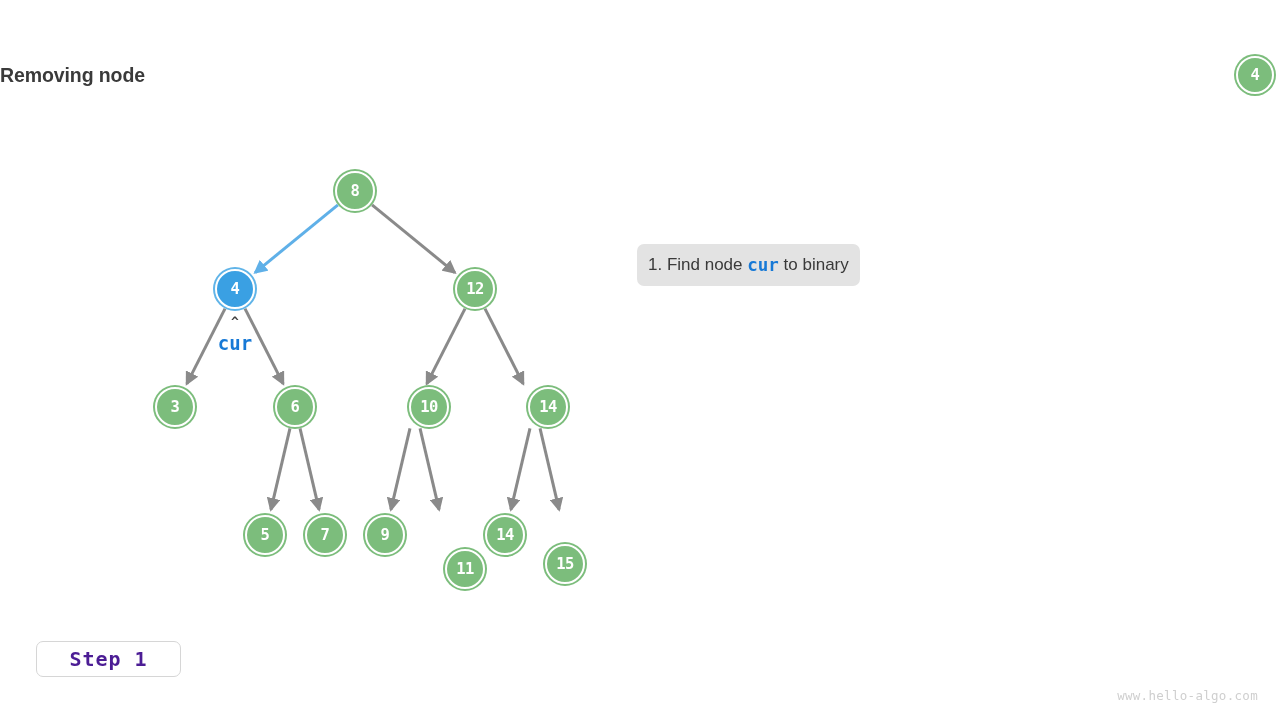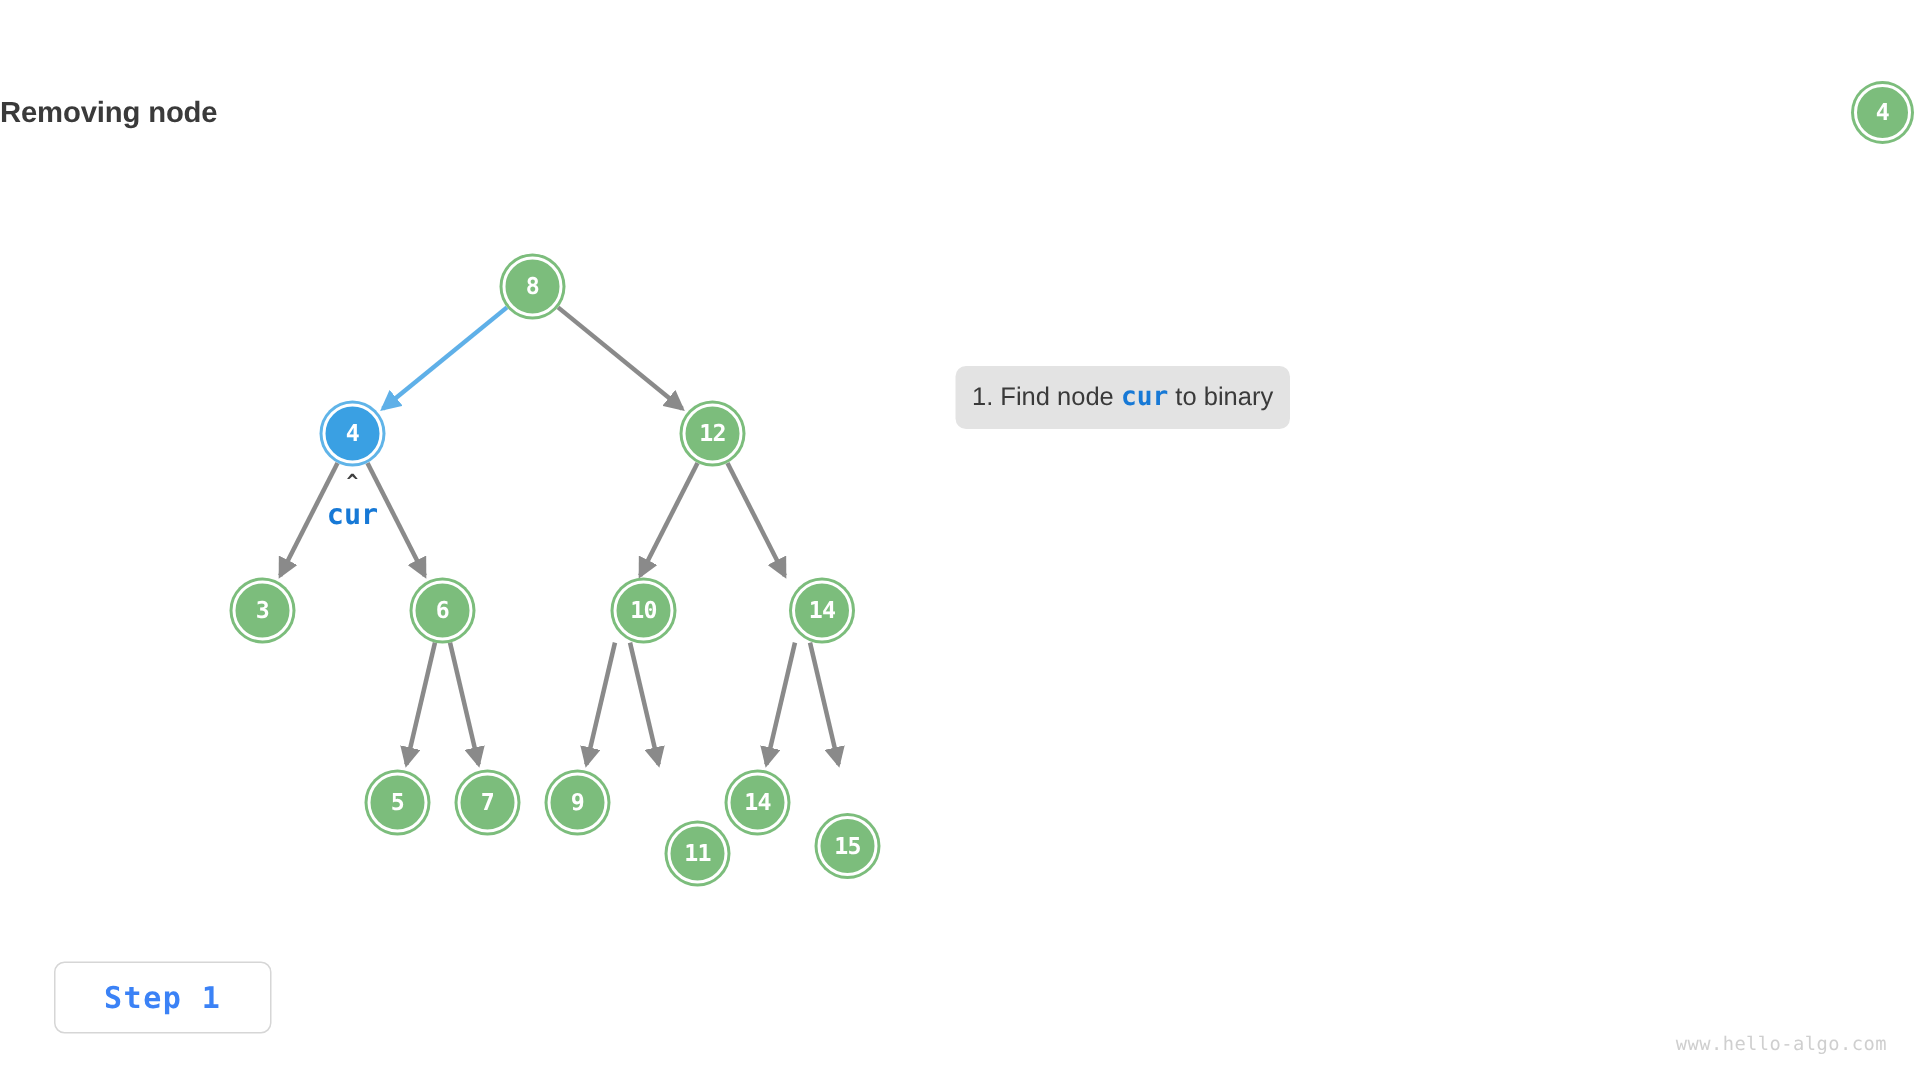--- a/index.html
+++ b/index.html
@@ -126,32 +126,32 @@
     color: #1779d6;
     font-size: 17.5px;
   }
 
   
   #step-badge {
     position: absolute;
     left: 36px;
     top: 641px;
     width: 145px;
-    height: 48px;
+    height: 36px;
     box-sizing: border-box;
     border: 1px solid #d6d6d6;
     border-radius: 7px;
     background: #ffffff;
     display: flex;
     align-items: center;
     justify-content: center;
     font-family: "DejaVu Sans Mono", monospace;
     font-size: 20px;
     font-weight: bold;
-    color: #3b82f6;
+    color: #4c1d95;
     letter-spacing: 1px;
   }
 
   
   #watermark {
     position: absolute;
     right: 22px;
     bottom: 17px;
     font-family: "DejaVu Sans Mono", monospace;
     font-size: 12.5px;

